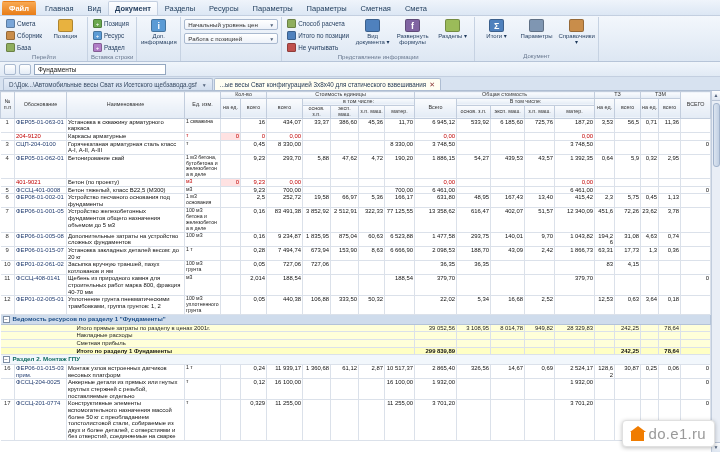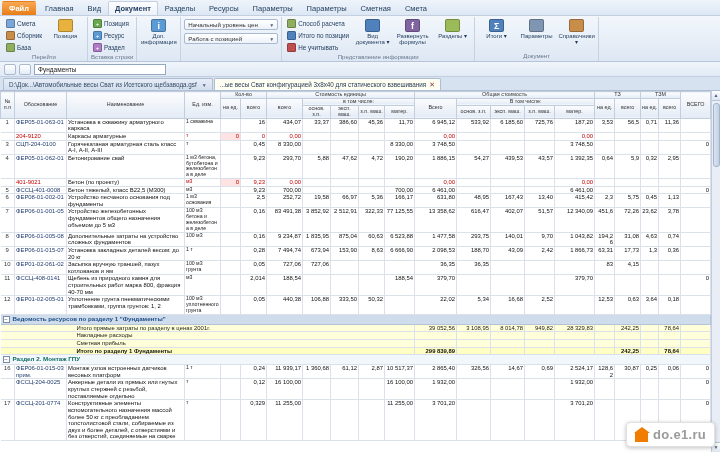--- a/index.html
+++ b/index.html
@@ -61,21 +61,21 @@
 .vscroll{width:10px;background:#e9eef6;border-left:1px solid #c2cddd;display:flex;flex-direction:column}
 .varrow{height:10px;flex:none;background:linear-gradient(#fdfdfe,#dde6f1);border-bottom:1px solid #b9c4d6;color:#51617b;font-size:5px;text-align:center;line-height:9px}
 .varrow.bottom{border-top:1px solid #b9c4d6;border-bottom:none}
 .vtrack{flex:1;position:relative}
 .vthumb{position:absolute;top:2px;left:1px;width:7px;height:64px;background:linear-gradient(90deg,#dbe4f0,#c2d0e3);border:1px solid #a2b3cc;border-radius:3px}
 
 
 .watermark{position:absolute;right:5px;bottom:5px;display:flex;align-items:center;gap:5px;background:#fff;border:1px solid #e0e0e0;border-radius:4px;box-shadow:0 1px 4px rgba(0,0,0,.25);padding:4px 8px}
 .house{position:relative;width:13px;height:9px;background:#f07c00;margin-top:6px}
 .house:before{content:"";position:absolute;top:-6px;left:-1px;width:0;border-left:8px solid transparent;border-right:8px solid transparent;border-bottom:6px solid #f07c00}
-.wmtext{font-size:13px;color:#9a9a9a;font-weight:bold;letter-spacing:.3px}
+.wmtext{font-size:15px;color:#9a9a9a;font-weight:normal;letter-spacing:.3px}
 </style>
 </head>
 <body>
 
 <div class="app">
 
   <div class="tabstrip">
       <div class="tab file">Файл</div>
       <div class="tab">Главная</div>
       <div class="tab">Вид</div>

